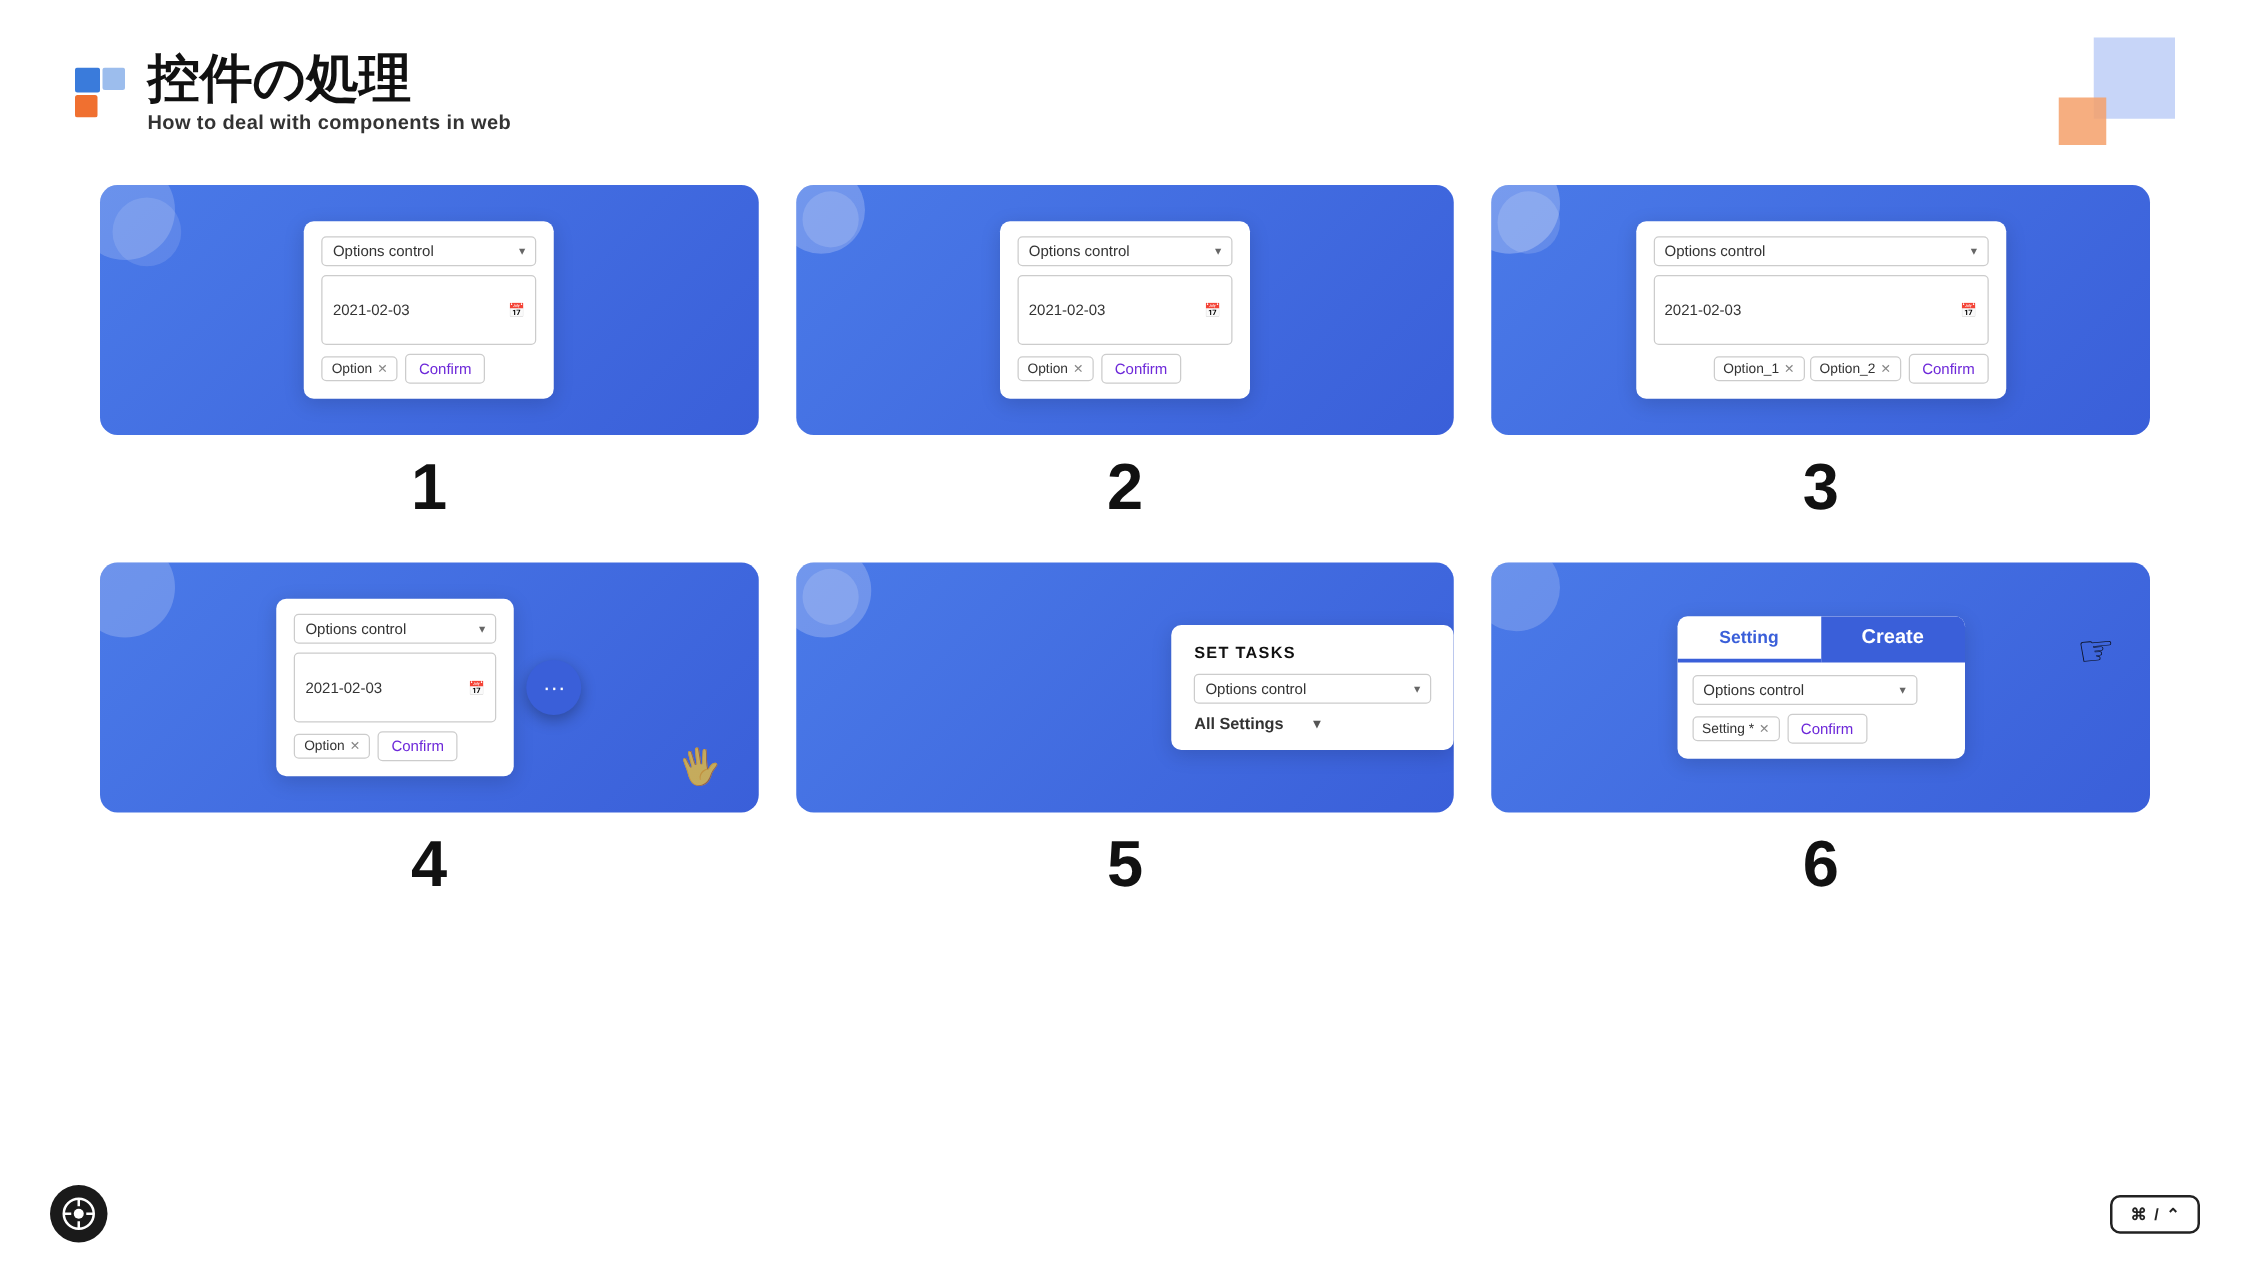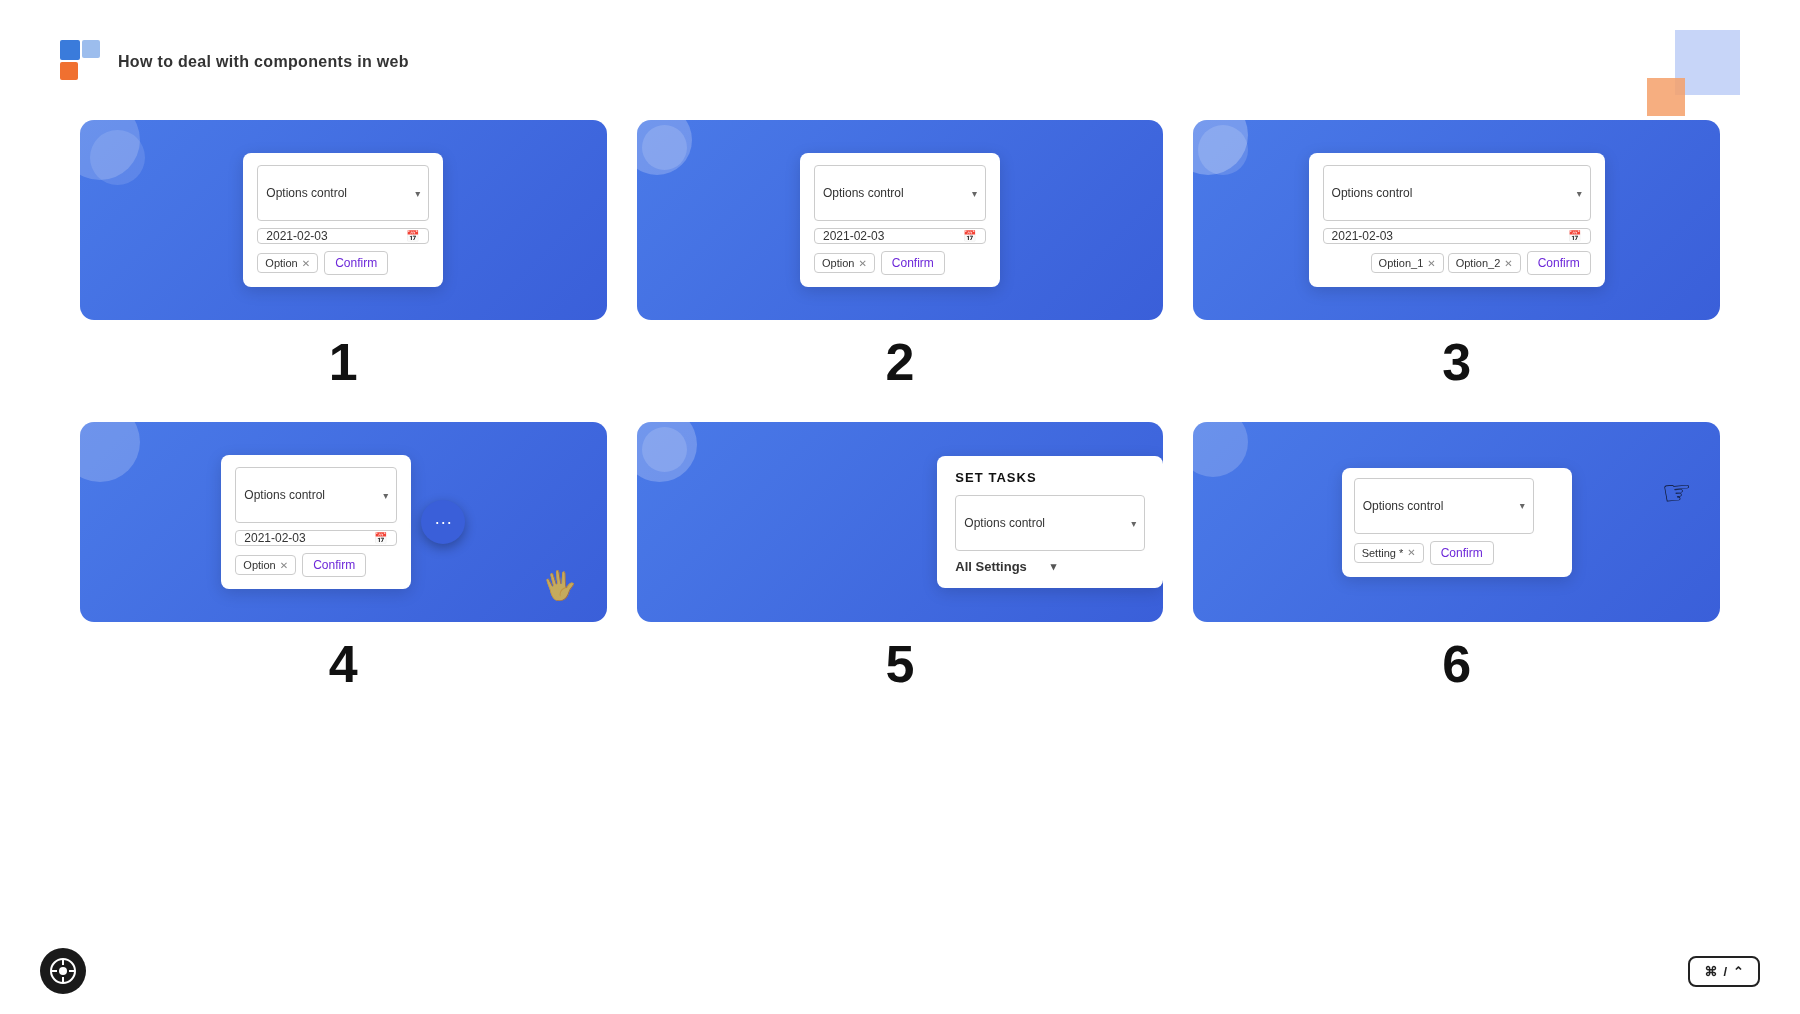--- a/index.html
+++ b/index.html
@@ -124,37 +124,37 @@
     .mock-row {
       display: flex;
       align-items: center;
       gap: 6px;
     }
 
     
     .mock-select {
       border: 1.5px solid #ccc;
       border-radius: 4px;
-      padding: 20px 8px;
+      padding: 4px 8px;
       font-size: 12px;
       color: #333;
       display: flex;
       align-items: center;
       justify-content: space-between;
       background: #fff;
       gap: 8px;
     }
     .mock-select .chevron { color: #666; font-size: 10px; }
     .mock-select.full-width { width: 100%; }
 
     
     .mock-date {
       border: 1.5px solid #ccc;
       border-radius: 4px;
-      padding: 0 8px;
+      padding: 20px 8px;
       font-size: 12px;
       color: #333;
       display: flex;
       align-items: center;
       justify-content: space-between;
       background: #fff;
       gap: 8px;
     }
     .mock-date.full-width { width: 100%; }
     .mock-date .cal-icon { color: #888; font-size: 11px; }
@@ -331,20 +331,21 @@
 </head>
 <body>
 
 <div class="header">
   <svg class="logo-icon" viewBox="0 0 40 40">
     <rect x="0" y="0" width="20" height="20" fill="#3a7bdb" rx="2"></rect>
     <rect x="22" y="0" width="18" height="18" fill="#3a7bdb" rx="2" opacity="0.5"></rect>
     <rect x="0" y="22" width="18" height="18" fill="#f07030" rx="2"></rect>
   </svg>
   <div class="title-block">
+    <div class="main-title">控件の処理</div>
     <div class="sub-title">How to deal with components in web</div>
   </div>
 </div>
 
 <div class="corner-deco">
   <div class="sq1"></div>
   <div class="sq2"></div>
 </div>
 
 <div class="cards-grid">
@@ -495,20 +496,28 @@
         </div>
       </div>
     </div>
     <div class="card-number">5</div>
   </div>
 
   <div class="card-wrapper">
     <div class="card" style="background: linear-gradient(135deg, #4a7ae8 0%, #3a5fd9 100%);">
       <div class="blob blob-lg" style="background: rgba(255,255,255,0.18); width:70px; height:70px; top:-15px; left:-15px;"></div>
       <div class="card6-panel" style="position:relative; z-index:2;">
+        <div class="card6-tabs">
+          <div class="card6-tab active">
+            <span>Setting</span>
+          </div>
+          <div class="card6-tab create">
+            <span>Create</span>
+          </div>
+        </div>
         <div class="card6-body">
           <div class="mock-row">
             <div class="mock-select full-width" style="width: 180px;">
               <span>Options control</span>
               <span class="chevron">▾</span>
             </div>
           </div>
           <div class="mock-row">
             <div class="mock-tag">
               <span>Setting *</span>

